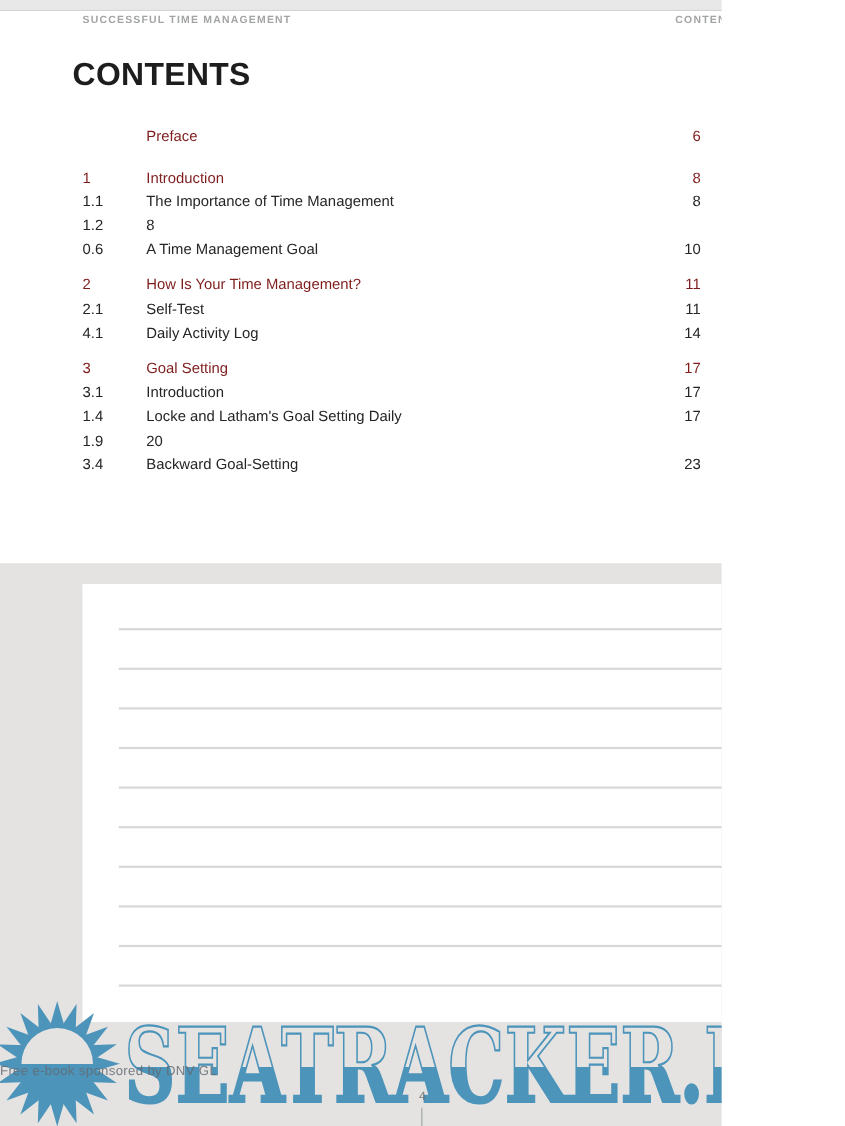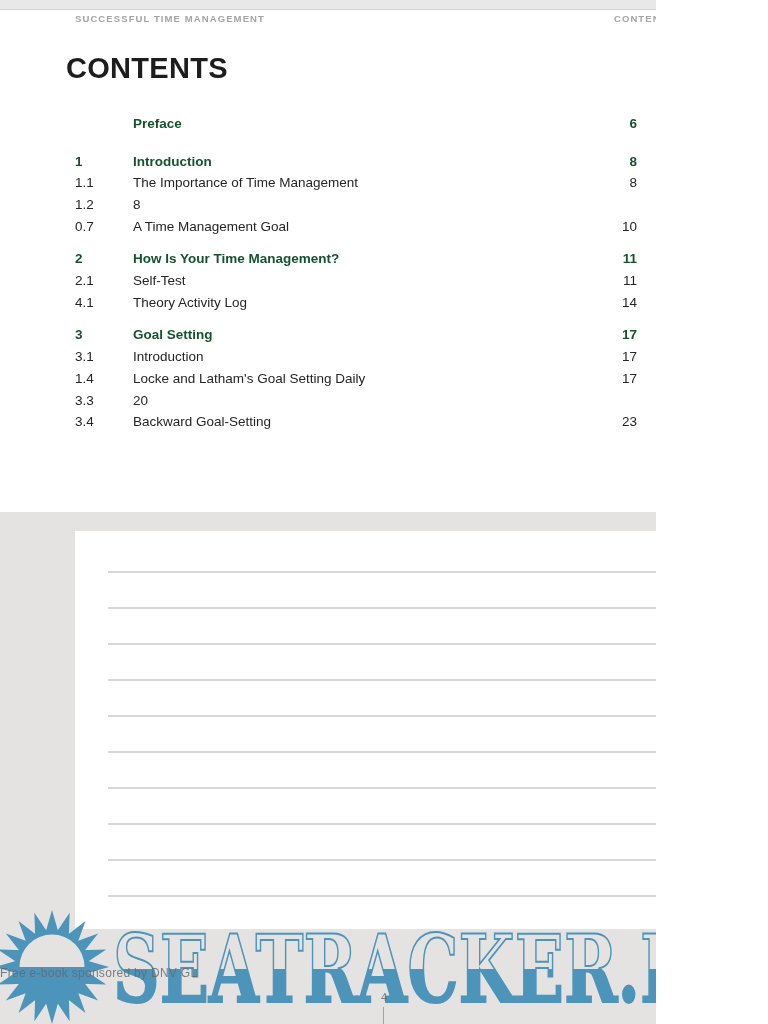--- a/index.html
+++ b/index.html
@@ -26,21 +26,21 @@
     color:#1d1d1d;line-height:1;
   }
   
   .toc{
     position:absolute;left:75px;top:113px;width:562px;
     color:#262524;font-size:13.5px;
   }
   .toc-group + .toc-group{margin-top:10.5px;}
   .toc-group:nth-child(2){margin-top:15.5px;}
   .toc-row{display:flex;height:21.8px;align-items:center;}
-  .toc-row.bold{font-weight:bold;color:#14532d;}
+  .toc-row.bold{font-weight:normal;color:#7f1d1d;}
   .toc-num{width:58px;flex:0 0 58px;}
   .toc-title{flex:1;white-space:pre;}
   .toc-page{flex:0 0 auto;text-align:right;}
   
   .gray-section{
     position:absolute;left:0;top:512px;width:768px;height:512px;
     background:#e4e3e2;
   }
   .notes-card{
     position:absolute;left:75px;top:531px;width:637px;height:398px;
@@ -102,60 +102,60 @@
         <div class="toc-row">
           <span class="toc-num">1.1</span>
           <span class="toc-title">The Importance of Time Management</span>
           <span class="toc-page">8</span>
         </div>
         <div class="toc-row">
           <span class="toc-num">1.2</span>
           <span class="toc-page">8</span>
         </div>
         <div class="toc-row">
-          <span class="toc-num">0.7</span>
+          <span class="toc-num">0.6</span>
           <span class="toc-title">A Time Management Goal</span>
           <span class="toc-page">10</span>
         </div>
       </div>
       <div class="toc-group">
         <div class="toc-row bold">
           <span class="toc-num">2</span>
           <span class="toc-title">How Is Your Time Management?</span>
           <span class="toc-page">11</span>
         </div>
         <div class="toc-row">
           <span class="toc-num">2.1</span>
           <span class="toc-title">Self-Test</span>
           <span class="toc-page">11</span>
         </div>
         <div class="toc-row">
           <span class="toc-num">4.1</span>
-          <span class="toc-title">Theory Activity Log</span>
+          <span class="toc-title">Daily Activity Log</span>
           <span class="toc-page">14</span>
         </div>
       </div>
       <div class="toc-group">
         <div class="toc-row bold">
           <span class="toc-num">3</span>
           <span class="toc-title">Goal Setting</span>
           <span class="toc-page">17</span>
         </div>
         <div class="toc-row">
           <span class="toc-num">3.1</span>
           <span class="toc-title">Introduction</span>
           <span class="toc-page">17</span>
         </div>
         <div class="toc-row">
           <span class="toc-num">1.4</span>
           <span class="toc-title">Locke and Latham's Goal Setting Daily</span>
           <span class="toc-page">17</span>
         </div>
         <div class="toc-row">
-          <span class="toc-num">3.3</span>
+          <span class="toc-num">1.9</span>
           <span class="toc-page">20</span>
         </div>
         <div class="toc-row">
           <span class="toc-num">3.4</span>
           <span class="toc-title">Backward Goal-Setting</span>
           <span class="toc-page">23</span>
         </div>
       </div>
     </div>
 

